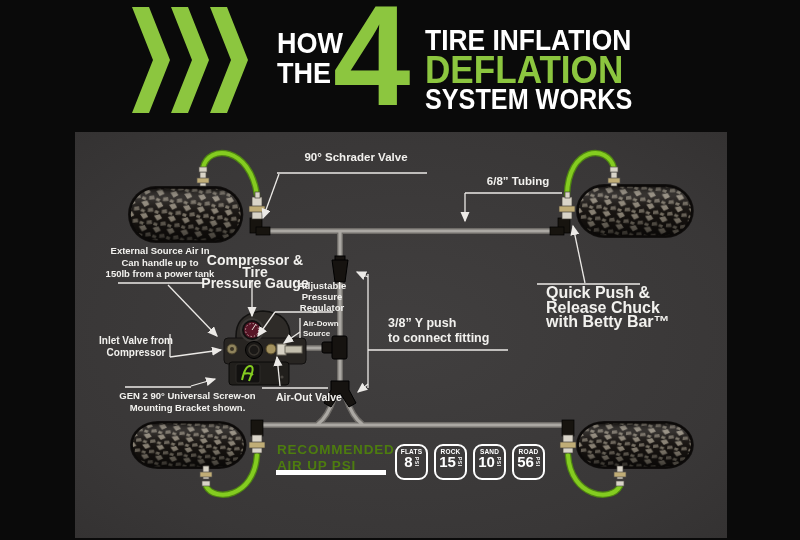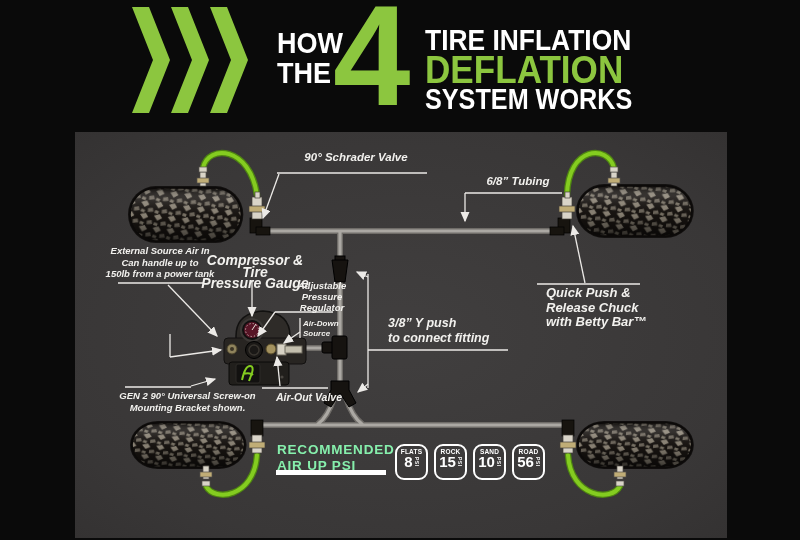--- a/index.html
+++ b/index.html
@@ -12,36 +12,36 @@
   
   .hdr{position:absolute;color:#fff;font-weight:bold;white-space:pre-line;transform-origin:0 0;}
   .hdr-how{left:277px;top:28px;font-size:30px;line-height:30px;transform:scaleX(.9);}
   .hdr-4{left:333px;top:-15px;font-size:142px;line-height:1;color:#8cc63f;transform:scaleX(.98);}
   .hdr-r1{left:425px;top:25px;font-size:30px;line-height:30px;transform:scaleX(.88);white-space:nowrap;}
   .hdr-r2{left:425px;top:51px;font-size:39px;line-height:38px;color:#8cc63f;transform:scaleX(.9);white-space:nowrap;}
   .hdr-r3{left:425px;top:84px;font-size:30px;line-height:30px;transform:scaleX(.84);white-space:nowrap;}
   .chev{position:absolute;left:132px;top:7px;}
 
   
-  .lbl{position:absolute;color:#f2f1ee;font-style:italic;font-weight:bold;
+  .lbl{position:absolute;color:#f2f1ee;font-weight:bold;
        white-space:pre-line;text-align:center;}
   .lbl-schrader{left:290px;top:151px;width:132px;font-size:11.5px;}
   .lbl-tubing{left:458px;top:175px;width:120px;font-size:11.5px;}
-  .lbl-quick{left:546px;top:286px;width:125px;font-size:13px;line-height:14.5px;text-align:left;}
+  .lbl-quick{left:546px;top:286px;width:125px;font-size:16px;line-height:14.5px;text-align:left;}
   .lbl-external{left:95px;top:245px;width:130px;font-size:9.5px;line-height:11.5px;}
   .lbl-comp{left:200px;top:255px;width:110px;font-size:14px;line-height:11.5px;}
   .lbl-adj{left:287px;top:280px;width:70px;font-size:9.5px;line-height:11px;text-align:center;}
   .lbl-airdown{left:303px;top:319px;width:48px;font-size:8px;line-height:9.5px;text-align:left;}
   .lbl-inlet{left:90px;top:335px;width:92px;font-size:10px;line-height:11.5px;}
   .lbl-gen{left:110px;top:390px;width:155px;font-size:9.5px;line-height:11.5px;}
   .lbl-airout{left:270px;top:391px;width:78px;font-size:10.5px;}
   .lbl-y{left:388px;top:316px;width:135px;font-size:12.5px;line-height:15px;text-align:left;}
 
   
-  .rec-head{position:absolute;left:277px;top:442px;color:#86efac;font-weight:bold;
+  .rec-head{position:absolute;left:277px;top:442px;color:#4d7c0f;font-weight:bold;
             font-size:13.5px;line-height:15.5px;letter-spacing:.8px;white-space:pre-line;}
   .rec-bar{position:absolute;left:276px;top:470px;width:110px;height:4.5px;background:#fff;}
   .badges{position:absolute;left:395px;top:444px;display:flex;gap:6px;}
   .badge{width:29px;height:32px;border:2.5px solid #fff;border-radius:9px;display:flex;
          flex-direction:column;align-items:center;color:#fff;}
   .badge .terrain{font-size:6.5px;font-weight:bold;margin-top:2px;letter-spacing:.2px;}
   .badge .vrow{display:flex;align-items:center;}
   .badge .val{font-size:15px;font-weight:bold;line-height:14px;}
   .badge .unit{font-size:5px;font-weight:bold;writing-mode:vertical-rl;line-height:5px;
                letter-spacing:.5px;margin-left:1px;}
@@ -242,20 +242,22 @@
   <div class="lbl lbl-external">External Source Air In
 Can handle up to
 150lb from a power tank</div>
   <div class="lbl lbl-comp">Compressor &amp; Tire
 Pressure Gauge</div>
   <div class="lbl lbl-adj">Adjustable
 Pressure
 Regulator</div>
   <div class="lbl lbl-airdown">Air-Down
 Source</div>
+  <div class="lbl lbl-inlet">Inlet Valve from
+Compressor</div>
   <div class="lbl lbl-gen">GEN 2 90° Universal Screw-on
 Mounting Bracket shown.</div>
   <div class="lbl lbl-airout">Air-Out Valve</div>
   <div class="lbl lbl-y">3/8” Y push
 to connect fitting</div>
 
   <div class="rec-head">RECOMMENDED
 AIR UP PSI</div>
   <div class="rec-bar"></div>
   <div class="badges">

